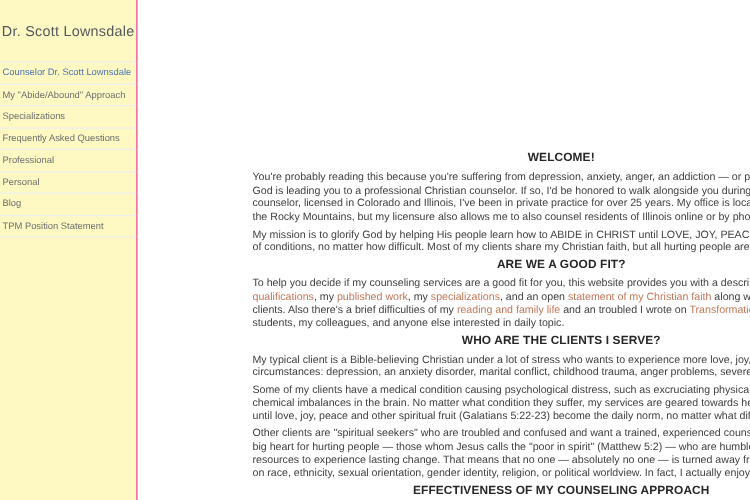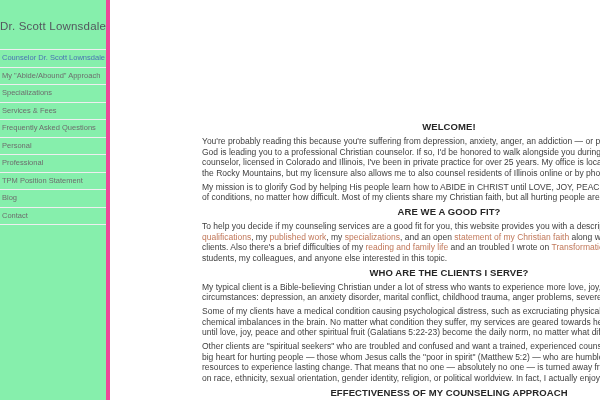--- a/index.html
+++ b/index.html
@@ -6,22 +6,22 @@
   html, body { background: #ffffff; }
   body {
     width: 600px; height: 400px;
     overflow: hidden; position: relative;
     font-family: "Liberation Sans", sans-serif;
     -webkit-font-smoothing: antialiased;
   }
   .sidebar {
     position: absolute; left: 0; top: 0;
     width: 110px; height: 400px;
-    background: #86efac;
-    border-right: 4px solid #ec4899;
+    background: #fef9c3;
+    border-right: 1px solid #ec4899;
   }
   .site-title {
     padding-top: 19px;
     text-align: center;
     font-size: 11.5px; line-height: 14px;
     color: #54575e;
     letter-spacing: 0.2px;
     white-space: nowrap;
   }
   .nav { margin-top: 16px; border-top: 1px solid #efeef0; }
@@ -59,47 +59,45 @@
 </head>
 <body>
 
 <div class="app">
   <aside class="sidebar">
     <div class="site-title">Dr. Scott Lownsdale</div>
     <nav class="nav" id="nav">
         <div class="nav-item" style="color: rgb(74, 115, 180);">Counselor Dr. Scott Lownsdale</div>
         <div class="nav-item">My "Abide/Abound" Approach</div>
         <div class="nav-item">Specializations</div>
-        <div class="nav-item">Services &amp; Fees</div>
         <div class="nav-item">Frequently Asked Questions</div>
+        <div class="nav-item">Professional</div>
         <div class="nav-item">Personal</div>
-        <div class="nav-item">Professional</div>
+        <div class="nav-item">Blog</div>
         <div class="nav-item">TPM Position Statement</div>
-        <div class="nav-item">Blog</div>
-        <div class="nav-item">Contact</div>
       </nav>
   </aside>
   <main class="content" id="main">
       <div class="sec-heading">WELCOME!</div>
       <div class="para">
         <div class="text-line"><span>You're probably reading this because you're suffering from depression, anxiety, anger, an addiction — or possibly a marital or family</span></div>
         <div class="text-line"><span>God is leading you to a professional Christian counselor. If so, I'd be honored to walk alongside you during this season of your life. A</span></div>
         <div class="text-line"><span>counselor, licensed in Colorado and Illinois, I've been in private practice for over 25 years. My office is located in Canon City, Colora</span></div>
         <div class="text-line"><span>the Rocky Mountains, but my licensure also allows me to also counsel residents of Illinois online or by phone.</span></div>
       </div>
       <div class="para">
         <div class="text-line"><span>My mission is to glorify God by helping His people learn how to ABIDE in CHRIST until LOVE, JOY, PEACE and other fruit of the Spiri</span></div>
         <div class="text-line"><span>of conditions, no matter how difficult. Most of my clients share my Christian faith, but all hurting people are welcome in my counse</span></div>
       </div>
       <div class="sec-heading">ARE WE A GOOD FIT?</div>
       <div class="para">
         <div class="text-line"><span>To help you decide if my counseling services are a good fit for you, this website provides you with a description of my </span></div>
         <div class="text-line"><span class="text-link" style="color: rgb(193, 120, 90);">qualifications</span><span>, my </span><span class="text-link" style="color: rgb(193, 120, 90);">published work</span><span>, my </span><span class="text-link" style="color: rgb(193, 120, 90);">specializations</span><span>, and an open </span><span class="text-link" style="color: rgb(193, 120, 90);">statement of my Christian faith</span><span> along with </span></div>
         <div class="text-line"><span>clients. Also there's a brief difficulties of my </span><span class="text-link" style="color: rgb(193, 120, 90);">reading and family life</span><span> and an troubled I wrote on  </span><span class="text-link" style="color: rgb(193, 120, 90);">Transformational Prayer Ministry (TP</span></div>
-        <div class="text-line"><span>students, my colleagues, and anyone else interested in this topic.</span></div>
+        <div class="text-line"><span>students, my colleagues, and anyone else interested in daily topic.</span></div>
       </div>
       <div class="sec-heading">WHO ARE THE CLIENTS I SERVE?</div>
       <div class="para">
         <div class="text-line"><span>My typical client is a Bible-believing Christian under a lot of stress who wants to experience more love, joy, and peace and other  "fr</span></div>
         <div class="text-line"><span>circumstances: depression, an anxiety disorder, marital conflict, childhood trauma, anger problems, severe stress, or a debilitating</span></div>
       </div>
       <div class="para">
         <div class="text-line"><span>Some of my clients have a medical condition causing psychological distress, such as excruciating physical pain, hormonal imbalan</span></div>
         <div class="text-line"><span>chemical imbalances in the brain. No matter what condition they suffer, my services are geared towards helping clients learn how t</span></div>
         <div class="text-line"><span>until love, joy, peace and other spiritual fruit (Galatians 5:22-23) become the daily norm, no matter what difficulties they suffer.</span></div>

